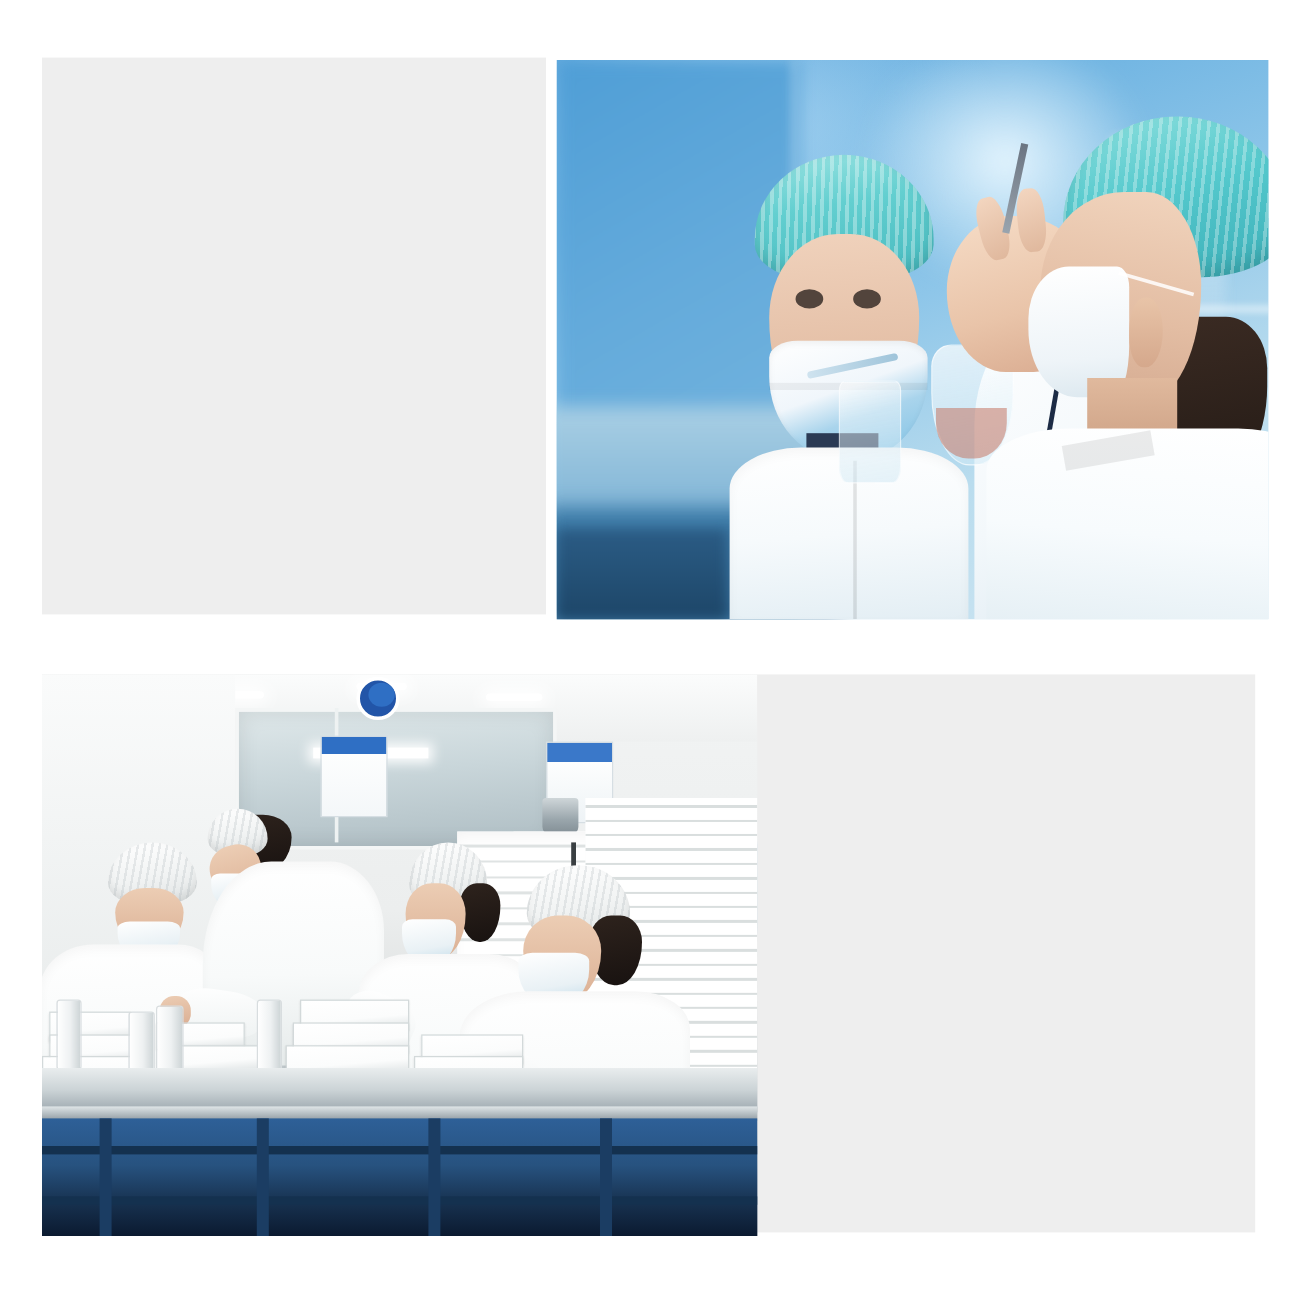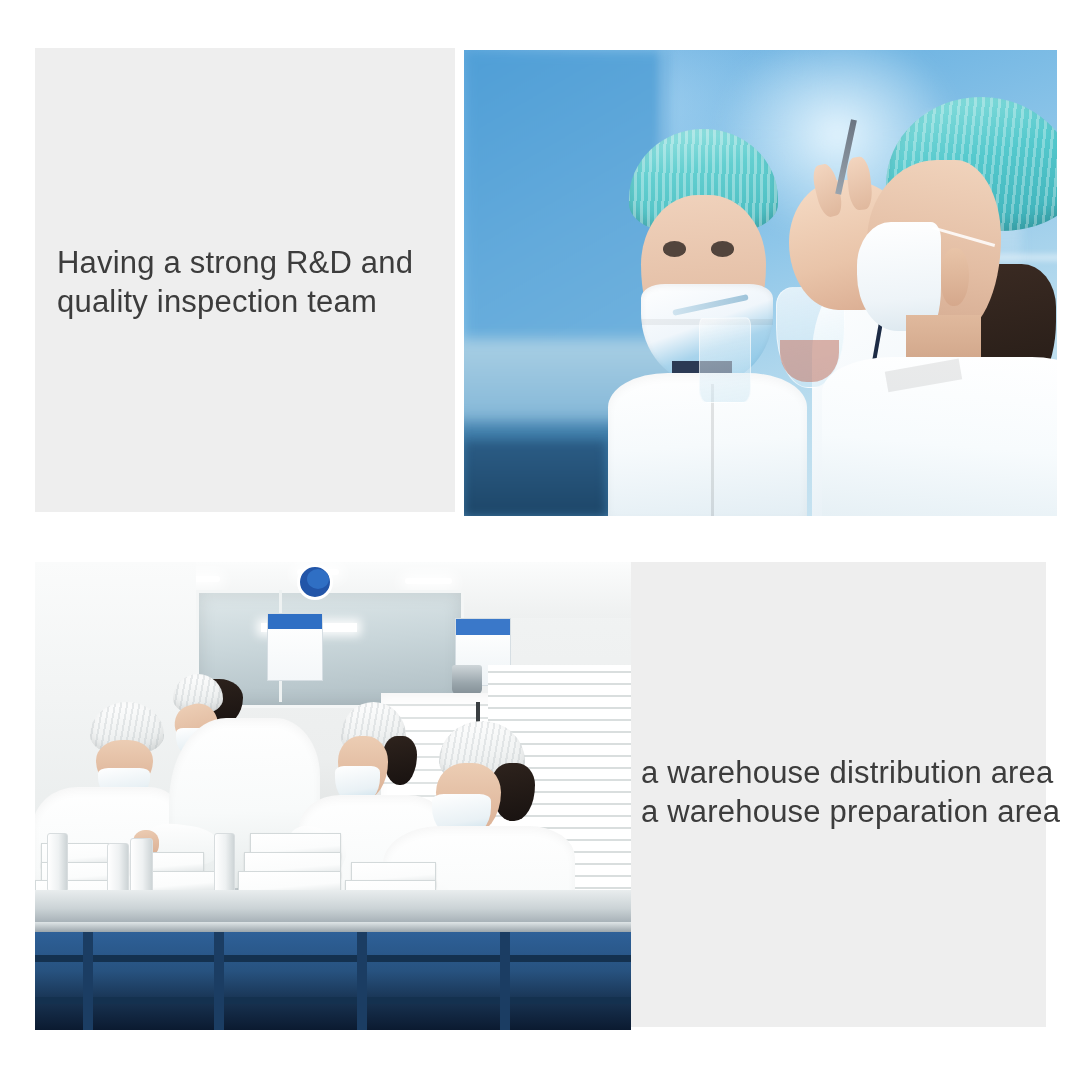--- a/index.html
+++ b/index.html
@@ -426,22 +426,20 @@
     background: linear-gradient(180deg,#b0392f,#7d241d); filter: blur(3px);
   }
 </style>
 </head>
 <body>
 
 <div id="canvas">
 
   <div class="gray-panel" id="panel-top" style="left:35px; top:48px; width:420px; height:464px;"></div>
 
-  <div class="caption" id="caption-top" style="left:57px; top:243px; width:390px;">Having a strong R&amp;D and
-quality inspection team</div>
 
   <div class="photo" id="photo-lab">
     <div id="lab-wall-left"></div>
     <div id="lab-wall-seam"></div>
     <div id="lab-glow"></div>
     <div id="lab-rack"></div>
     <div id="lab-shelf-a"></div>
     <div id="lab-shelf-b"></div>
     <div id="lab-blue-bottles"></div>
     <div id="lab-red-tray"></div>
@@ -484,22 +482,20 @@
       <div id="wb-ear-strap"></div>
       <div id="wb-ear"></div>
       <div id="wb-neck"></div>
       <div id="wb-coat"></div>
       <div id="wb-collar"></div>
     </div>
   </div>
 
   <div class="gray-panel" id="panel-bottom" style="left:35px; top:562px; width:1011px; height:465px;"></div>
 
-  <div class="caption" id="caption-bottom" style="left:641px; top:753px; width:400px;">a warehouse distribution area
-a warehouse preparation area</div>
 
   <div class="photo" id="photo-warehouse">
     <div id="wh-ceiling"></div>
     <div class="wh-light" style="left:22%; top:3%; width:9%;"></div>
     <div class="wh-light" style="left:44%; top:1.5%; width:7%;"></div>
     <div class="wh-light" style="left:62%; top:3.5%; width:8%;"></div>
 
     <div id="wh-wall-left"></div>
     <div id="wh-clock"></div>
 

